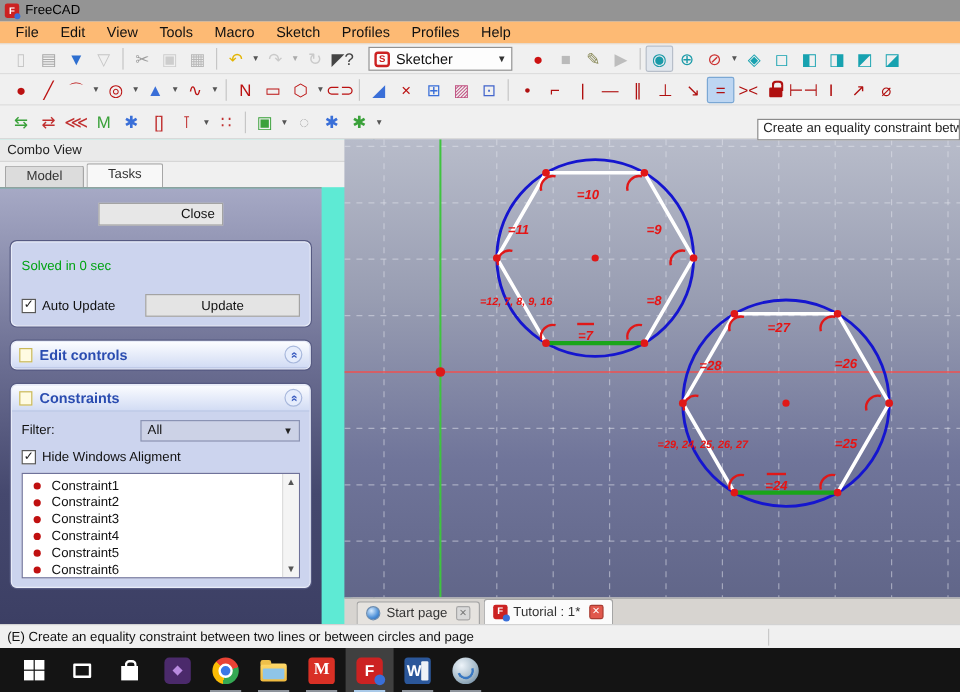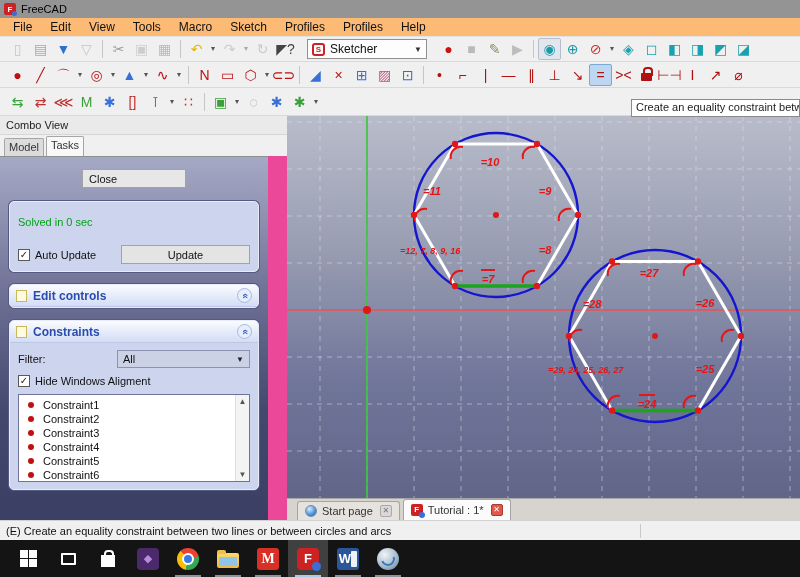--- a/index.html
+++ b/index.html
@@ -36,40 +36,40 @@
     align-items:center;font-size:12px;color:#111;padding:0 4px;margin:0 10px;flex:none;}
   .sketchico{width:13px;height:13px;border:2px solid #cc2222;border-radius:3px;color:#cc2222;font-size:8px;
     font-weight:bold;display:flex;align-items:center;justify-content:center;margin-right:5px;flex:none;}
   .wbarrow{margin-left:auto;font-size:8px;color:#333;}
 
   
   .tooltip{position:absolute;left:631px;top:99px;width:169px;height:18px;background:#ffffff;
     border:1px solid #8a8a8a;font-size:11px;color:#222;padding:1px 4px;white-space:nowrap;overflow:hidden;z-index:9;}
 
   
-  .panel{position:absolute;left:0;top:116px;width:312px;height:404px;background:#ec4899;border-right:1px solid #a9a9a9;}
+  .panel{position:absolute;left:0;top:116px;width:312px;height:404px;background:#5eead4;border-right:1px solid #a9a9a9;}
   .panel-title{height:19px;background:#eaeaea;font-size:11px;display:flex;align-items:center;
     padding:0 6px;color:#222;border-bottom:1px solid #d6d6d6;}
   .float-btn{margin-left:auto;width:11px;height:10px;border:1px solid #777;background:#fff;box-shadow:inset 0 2px 0 #777;}
   .panel-tabs{height:21px;display:flex;align-items:flex-end;padding-left:4px;background:#f0f0f0;}
-  .ptab{padding:2px 4px 3px;font-size:11px;border:1px solid #a6a6a6;border-bottom:none;background:#dcdcdc;
+  .ptab{padding:2px 17px 3px;font-size:11px;border:1px solid #a6a6a6;border-bottom:none;background:#dcdcdc;
     border-radius:2px 2px 0 0;margin-right:2px;color:#333;height:18px;}
   .ptab.active{background:#f8f8f8;height:20px;}
   .tasks{position:absolute;top:40px;left:0;width:268px;bottom:0;overflow:hidden;
     background:linear-gradient(#a6a9c5 0%,#6b6e92 40%,#45486e 70%,#3c3f64 100%);
     border-top:1px solid #8f8f8f;padding-top:7px;}
   .vscroll{position:absolute;top:40px;right:0;width:18px;bottom:0;background:#f0f0f0;border-left:1px solid #cfcfcf;
     font-size:8px;color:#555;}
   .sarrow{position:absolute;left:1px;width:15px;height:15px;background:#f4f4f4;border:1px solid #d4d4d4;
     text-align:center;line-height:13px;}
   .sarrow.up{top:1px;} .sarrow.dn{bottom:1px;}
   .sthumb{position:absolute;left:1px;top:18px;width:15px;height:300px;background:#cdcdcd;border-radius:2px;}
 
   .close-btn{display:block;margin:5px auto 13px;width:104px;height:19px;background:#e7e7e7;
-    border:1px solid #a3a3a3;font-size:11px;color:#111;text-align:left;line-height:17px;}
+    border:1px solid #a3a3a3;font-size:11px;color:#111;text-align:right;line-height:17px;}
 
   .section{margin:0 9px 12px;border:1px solid #e8ecf8;border-radius:5px;overflow:hidden;
     background:#ccd4ee;box-shadow:0 0 0 1px #565a82;}
   .sec-head{height:22px;display:flex;align-items:center;padding:0 6px;
     background:linear-gradient(#fbfcff,#d2dcf4);color:#2a4cb0;font-weight:bold;font-size:12px;
     border-bottom:1px solid #bcc8e6;}
   .note-ico{width:11px;height:12px;background:#fffbe2;border:1px solid #c9b85a;margin-right:6px;flex:none;}
   .chev{margin-left:auto;width:15px;height:15px;border-radius:50%;background:#e6edfc;border:1px solid #a8b8dc;
     color:#3a5cc0;font-size:10px;display:flex;align-items:center;justify-content:center;font-weight:bold;}
   .chev span{display:inline-block;transform:rotate(90deg);line-height:1;}
@@ -635,21 +635,21 @@
     <span class="tclose">✕</span>
   </div>
   <div class="mtab active">
     <span class="fcico">F</span>
     <span>Tutorial : 1*</span>
     <span class="tclose red">✕</span>
   </div>
 </div>
 
 <div class="statusbar">
-  <span>(E) Create an equality constraint between two lines or between circles and arcs</span>
+  <span>(E) Create an equality constraint between two lines or between circles and page</span>
   <span class="st-sep"></span>
 </div>
 
 <div class="taskbar">
   <div class="tbi">
     <span class="winlogo">
         <span></span>
         <span></span>
         <span></span>
         <span></span>

